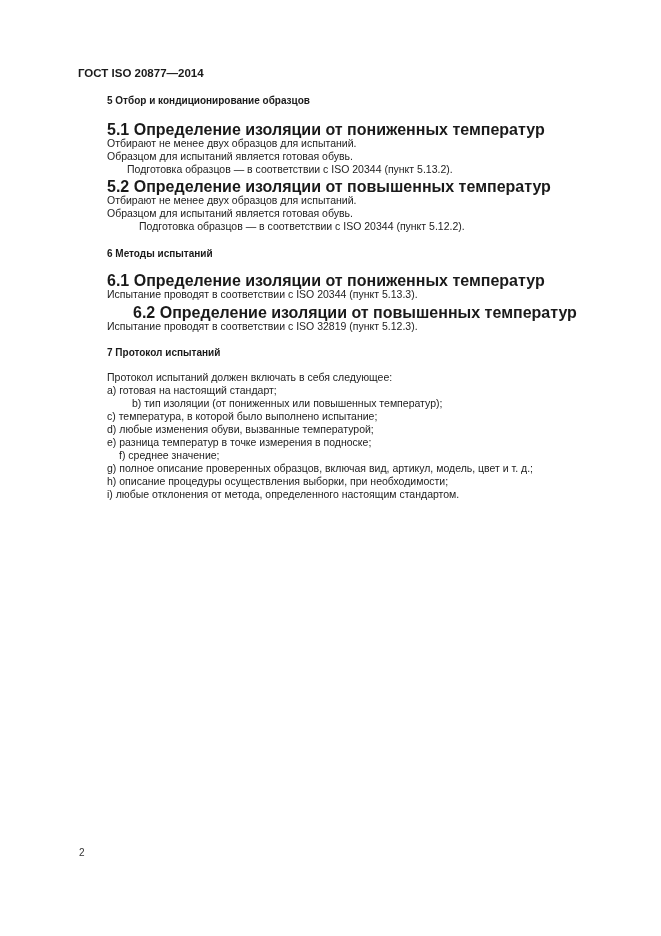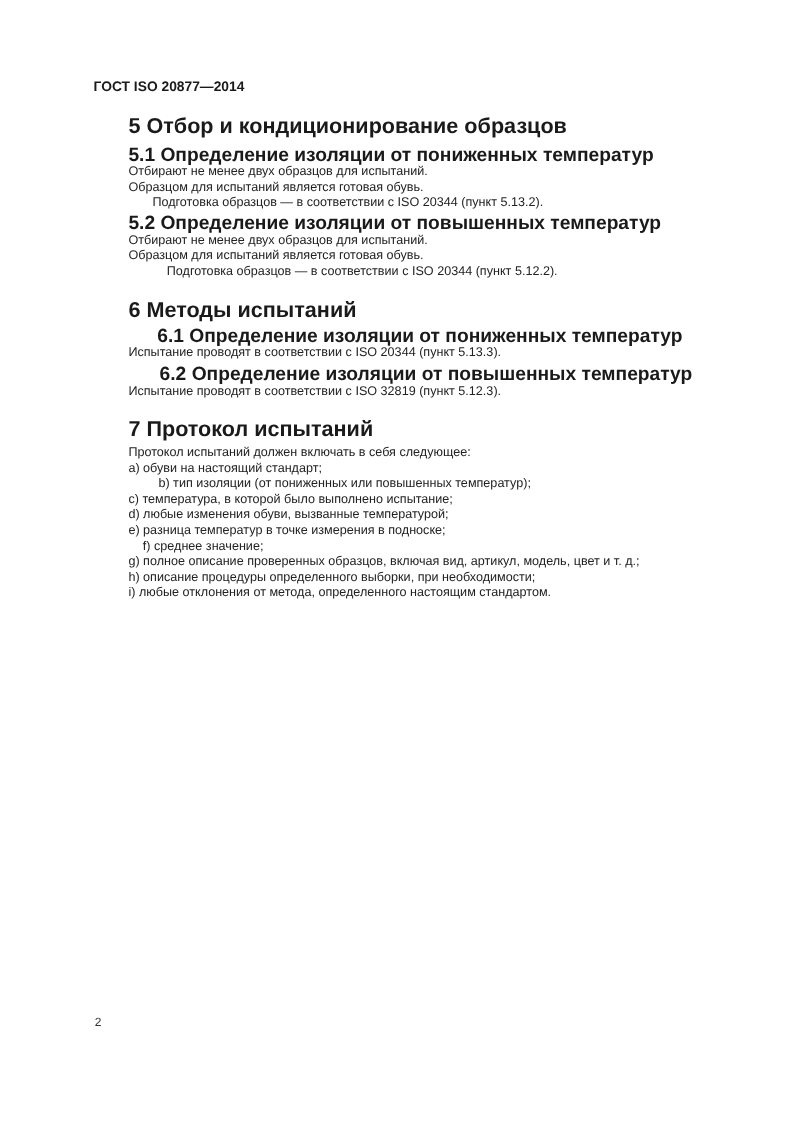--- a/index.html
+++ b/index.html
@@ -1,20 +1,20 @@
 <!DOCTYPE html>
 <html><head>
 <meta charset="utf-8">
 <style>
   html, body { margin:0; padding:0; background:#ffffff; }
   body { width:661px; height:936px; position:relative; overflow:hidden;
          font-family:"Liberation Sans", sans-serif; color:#1a1a1a; }
   .header { position:absolute; left:78px; top:67px; font-size:11.5px; font-weight:bold; }
   .content { position:absolute; left:107px; top:0; width:520px; }
-  .h1 { position:absolute; font-size:18px; font-weight:bold; white-space:nowrap; }
+  .h1 { position:absolute; font-size:10px; font-weight:bold; white-space:nowrap; }
   .h2 { position:absolute; font-size:16px; font-weight:bold; white-space:nowrap; }
   .p { position:absolute; font-size:10.5px; white-space:nowrap; color:#222; }
   .pagenum { position:absolute; left:79px; top:847px; font-size:10px; color:#333; }
 </style>
 </head>
 <body>
 
 <div class="header">ГОСТ ISO 20877—2014</div>
 
 <div class="content">
@@ -23,31 +23,31 @@
   <div class="h2" style="top:121px;">5.1  Определение изоляции от пониженных температур</div>
   <div class="p" style="top:137px;">Отбирают не менее двух образцов для испытаний.</div>
   <div class="p" style="top:150px;">Образцом для испытаний является готовая обувь.</div>
   <div class="p" style="top:163px;padding-left:20px;">Подготовка образцов — в соответствии с ISO 20344 (пункт 5.13.2).</div>
   <div class="h2" style="top:178px;">5.2  Определение изоляции от повышенных температур</div>
   <div class="p" style="top:194px;">Отбирают не менее двух образцов для испытаний.</div>
   <div class="p" style="top:207px;">Образцом для испытаний является готовая обувь.</div>
   <div class="p" style="top:220px;padding-left:32px;">Подготовка образцов — в соответствии с ISO 20344 (пункт 5.12.2).</div>
 
   <div class="h1" style="top:248px;">6  Методы испытаний</div>
-  <div class="h2" style="top:272px;margin-left:24px;">6.1  Определение изоляции от пониженных температур</div>
+  <div class="h2" style="top:272px;">6.1  Определение изоляции от пониженных температур</div>
   <div class="p" style="top:288px;">Испытание проводят в соответствии с ISO 20344 (пункт 5.13.3).</div>
   <div class="h2" style="top:304px;padding-left:26px;">6.2  Определение изоляции от повышенных температур</div>
   <div class="p" style="top:320px;">Испытание проводят в соответствии с ISO 32819 (пункт 5.12.3).</div>
 
   <div class="h1" style="top:347px;">7  Протокол испытаний</div>
   <div class="p" style="top:371px;">Протокол испытаний должен включать в себя следующее:</div>
-  <div class="p" style="top:384px;">a)  обуви на настоящий стандарт;</div>
+  <div class="p" style="top:384px;">a)  готовая на настоящий стандарт;</div>
   <div class="p" style="top:397px;padding-left:25px;">b)  тип изоляции (от пониженных или повышенных температур);</div>
   <div class="p" style="top:410px;">c)  температура, в которой было выполнено испытание;</div>
   <div class="p" style="top:423px;">d)  любые изменения обуви, вызванные температурой;</div>
   <div class="p" style="top:436px;">e)  разница температур в точке измерения в подноске;</div>
   <div class="p" style="top:449px;margin-left:12px;">f)  среднее значение;</div>
   <div class="p" style="top:462px;">g)  полное описание проверенных образцов, включая вид, артикул, модель, цвет и т. д.;</div>
-  <div class="p" style="top:475px;">h)  описание процедуры определенного выборки, при необходимости;</div>
+  <div class="p" style="top:475px;">h)  описание процедуры осуществления выборки, при необходимости;</div>
   <div class="p" style="top:488px;">i)  любые отклонения от метода, определенного настоящим стандартом.</div>
 </div>
 
 <div class="pagenum">2</div>
 
 </body></html>

